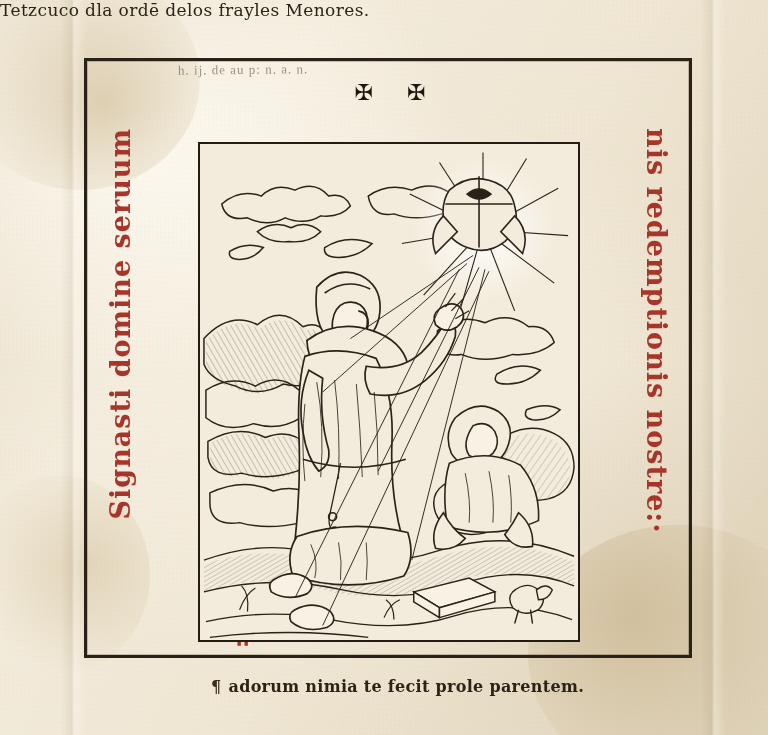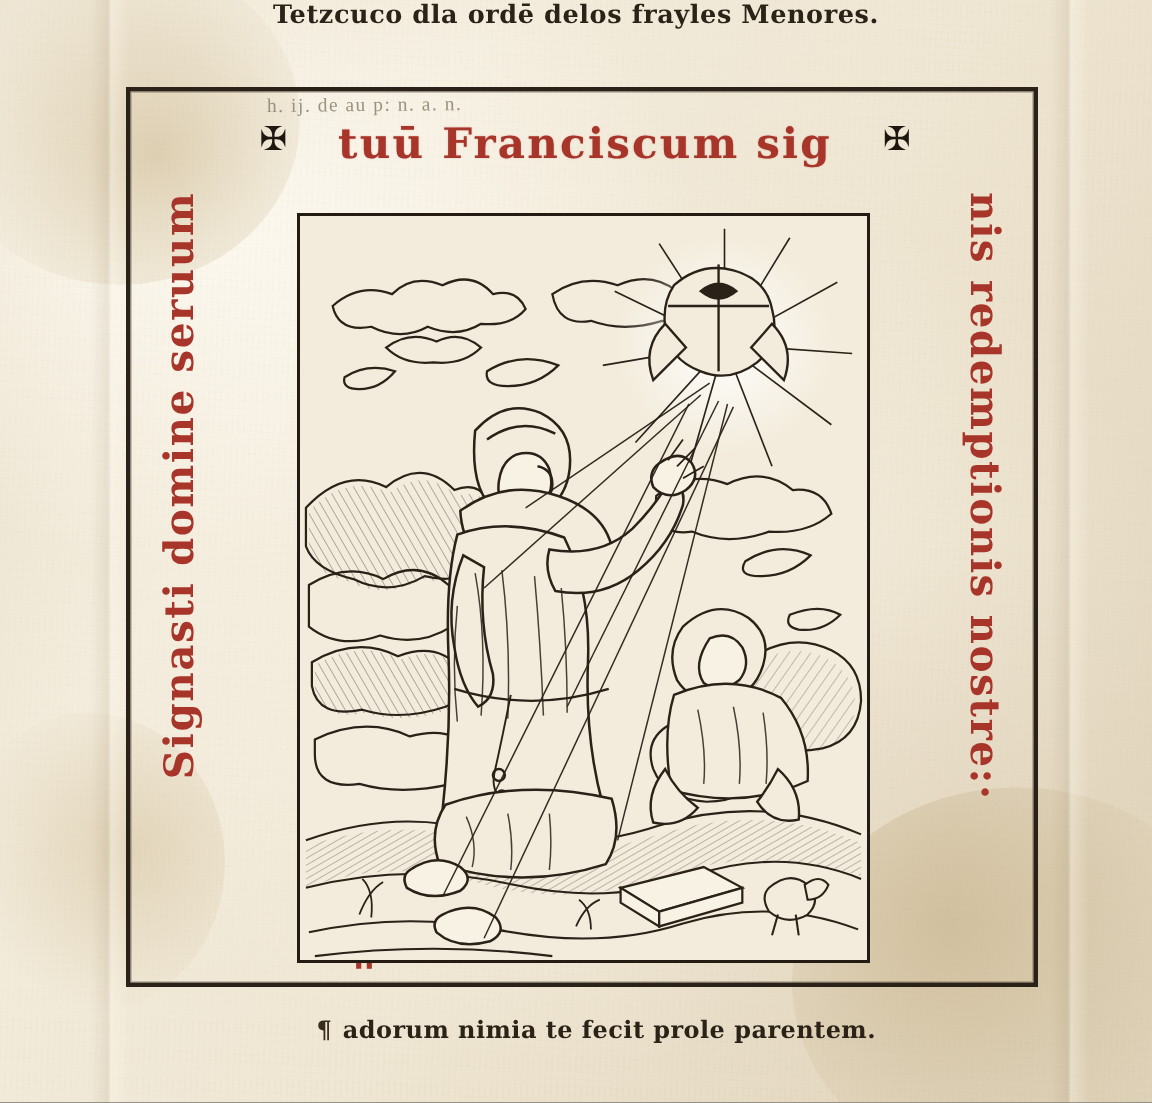--- a/index.html
+++ b/index.html
@@ -56,27 +56,27 @@
     width: 26px;
     background: linear-gradient(90deg, rgba(120,100,70,0) 0%, rgba(120,100,70,0.10) 45%, rgba(255,250,240,0.35) 55%, rgba(120,100,70,0) 100%);
   }
 
   
   .running-head {
     position: absolute;
     top: 0px;
     left: 0;
     width: 100%;
-    text-align: center;
+    text-align: left;
     font-family: "DejaVu Serif", serif;
     font-size: 17px;
     letter-spacing: 0.4px;
     color: #2b2317;
     white-space: nowrap;
-    font-weight: 700;
+    font-weight: 400;
   }
 
   
   .frame {
     position: absolute;
     left: 84px;
     top: 58px;
     width: 608px;
     height: 600px;
     border: 3px solid #2a2118;
@@ -235,21 +235,20 @@
   <div class="running-head">Tetzcuco dla ordē delos frayles Menores.</div>
 
   <div class="frame">
     <div class="frame-inner-shadow"></div>
   </div>
 
   <div class="annotation">h. ij. de au p: n. a. n.</div>
 
   <div class="headline">
     <span class="maltese">✠</span>
-    <span class="headline-text">tuū Franciscum sig</span>
     <span class="maltese">✠</span>
   </div>
 
   <div class="side-left side-text">
     <span class="vtext">Signasti domine seruum</span>
     <span class="pilcrow-left">¶</span>
   </div>
 
   <div class="side-right side-text">
     <span class="vtext">nis redemptionis nostre:·</span>

